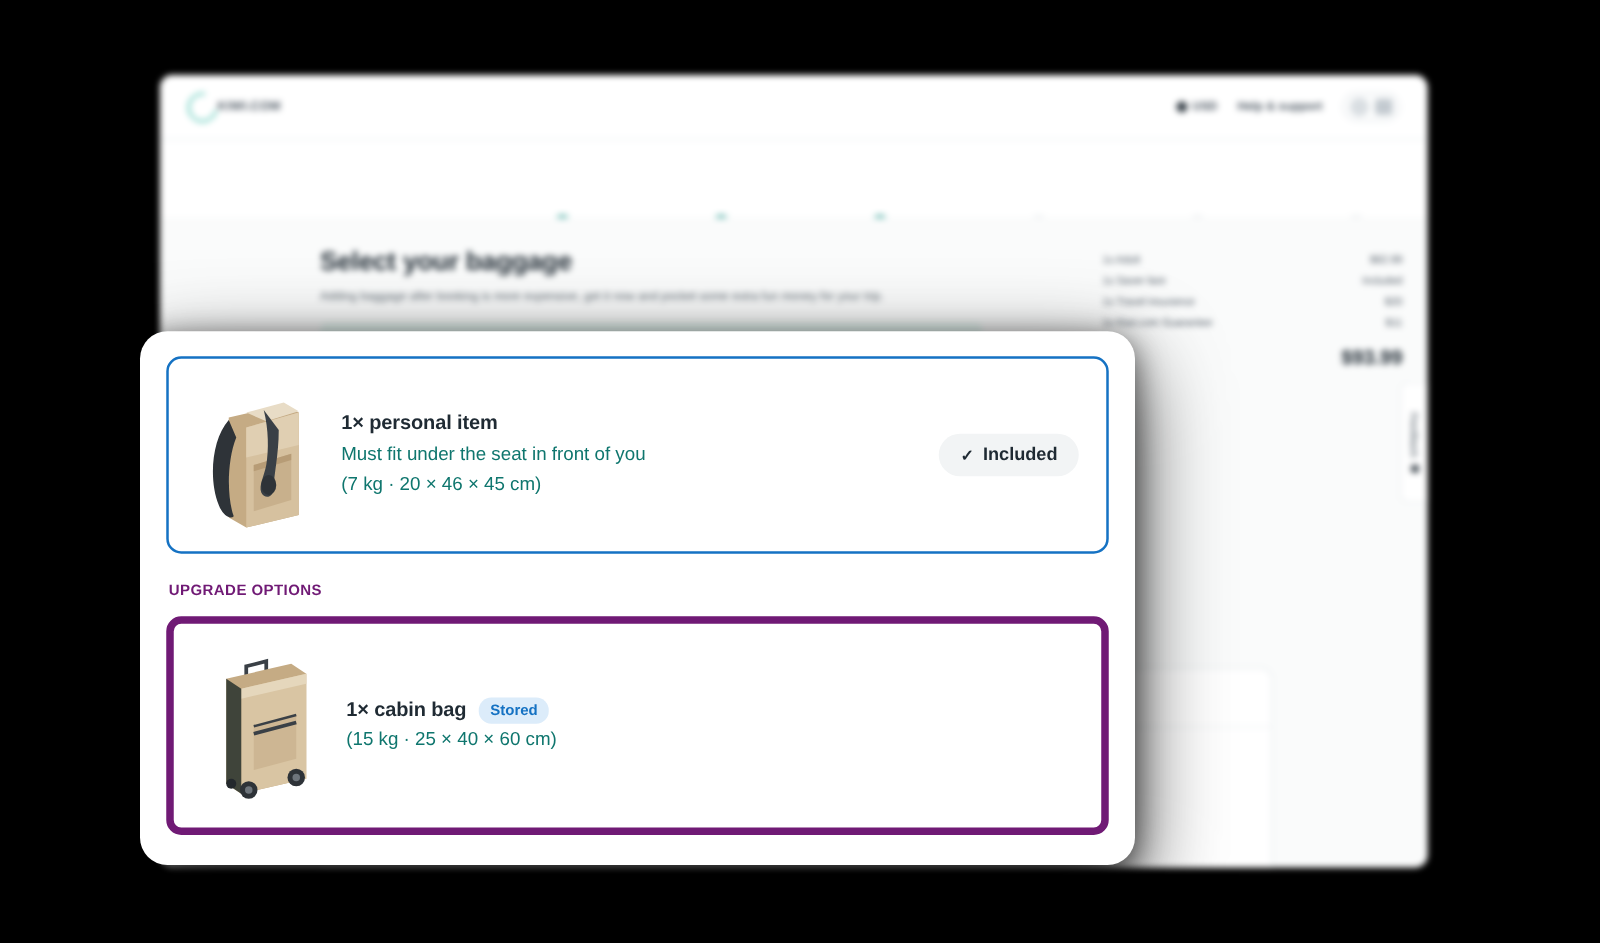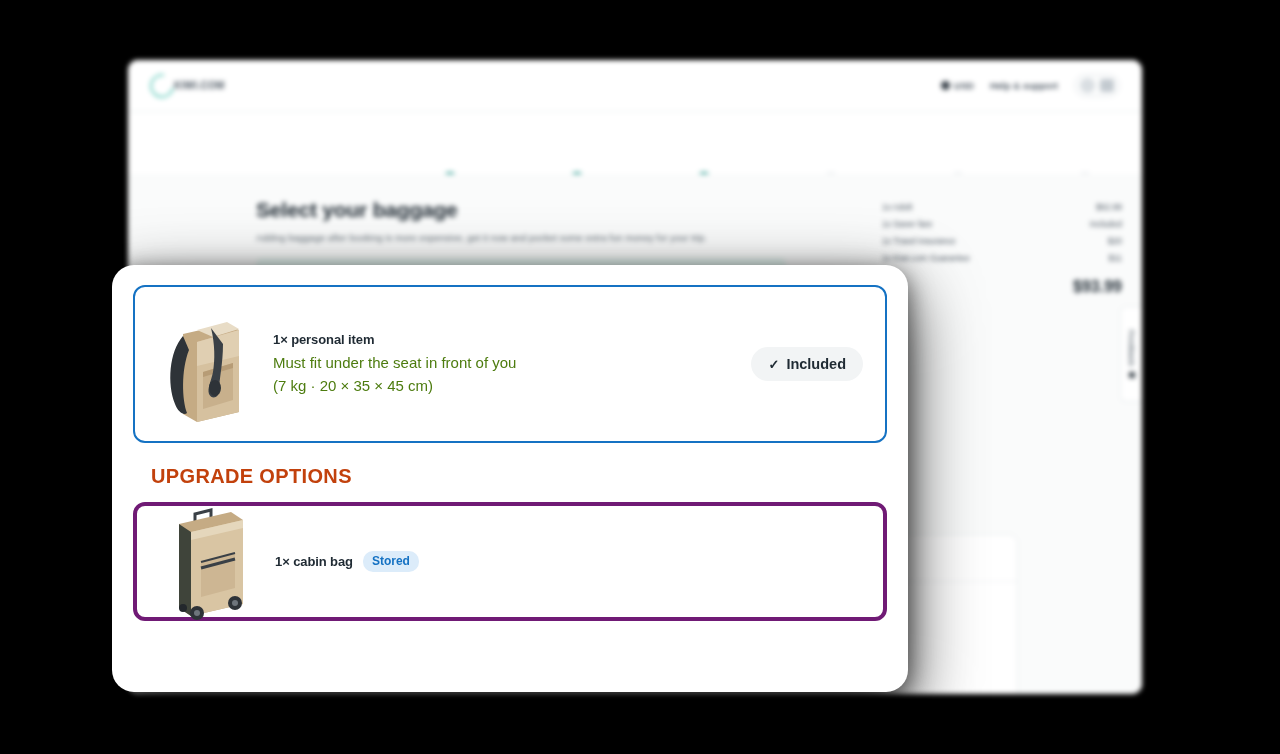--- a/index.html
+++ b/index.html
@@ -235,64 +235,64 @@
   .bag-card {
     background: #ffffff;
     border: 2px solid #1572c3;
     border-radius: 12px;
     height: 158px;
     display: flex;
     align-items: center;
     padding: 0 22px 0 18px;
   }
   .bag-card.plain {
-    border: 4px solid #701a75;
-    height: 119px;
+    border: 6px solid #701a75;
+    height: 175px;
   }
 
   .bag-thumb {
     width: 104px; height: 128px;
     flex: 0 0 104px;
     position: relative;
   }
 
   .bag-text { margin-left: 16px; flex: 1 1 auto; }
   .bag-title-row {
     display: flex; align-items: center; gap: 10px;
   }
   .bag-title {
-    font-size: 13px; font-weight: 700; color: #1f2a33;
+    font-size: 16px; font-weight: 700; color: #1f2a33;
     letter-spacing: -0.1px;
   }
   .bag-badge {
     background: #dcecfa; color: #1572c3;
     font-size: 12px; font-weight: 600;
     border-radius: 10px;
     padding: 3px 9px 4px 9px;
   }
   .bag-desc {
     margin-top: 5px;
-    font-size: 15px; color: #4d7c0f;
+    font-size: 15px; color: #0f766e;
     line-height: 1.42;
   }
 
   .included-pill {
     background: #f2f4f5;
     border-radius: 18px;
     height: 34px;
     display: flex; align-items: center; gap: 7px;
     padding: 0 17px;
     font-size: 14.5px; font-weight: 700; color: #1f2a33;
   }
   .check-ico { font-size: 13px; font-weight: 700; color: #1f2a33; }
 
   .upgrade-heading {
-    margin: 22px 0 14px 18px;
-    font-size: 20px; font-weight: 700;
-    color: #c2410c;
+    margin: 22px 0 14px 2px;
+    font-size: 12px; font-weight: 700;
+    color: #701a75;
     letter-spacing: 0.35px;
   }
 
   .add-btn {
     background: #def0ea;
     border: none;
     border-radius: 9px;
     height: 50px;
     padding: 0 28px;
     font-family: "Liberation Sans", sans-serif;
@@ -418,21 +418,21 @@
             <path d="M58 28 C62 44 62 60 60 72 C58 82 54 88 56 94 C59 100 66 98 66 90 C66 80 70 64 70 44 Z" fill="#3a4046"></path>
             <ellipse cx="62" cy="88" rx="6" ry="8" fill="#2e3338"></ellipse>
           </svg>
         </div>
 
         <div class="bag-text">
           <div class="bag-title-row">
             <span class="bag-title">1× personal item</span>
           </div>
           <div class="bag-desc">Must fit under the seat in front of you</div>
-          <div class="bag-desc" style="margin-top:2px">(7 kg · 20 × 35 × 45 cm)</div>
+          <div class="bag-desc" style="margin-top:2px">(7 kg · 20 × 46 × 45 cm)</div>
         </div>
 
         <div class="included-pill">
           <span class="check-ico">✓</span>
           <span>Included</span>
         </div>
       </div>
 
       <div class="upgrade-heading">UPGRADE OPTIONS</div>
 
@@ -453,20 +453,21 @@
             <circle cx="80" cy="105" r="3" fill="#6e757c"></circle>
             <circle cx="28" cy="110" r="4" fill="#23282c"></circle>
           </svg>
         </div>
 
         <div class="bag-text">
           <div class="bag-title-row">
             <span class="bag-title">1× cabin bag</span>
             <span class="bag-badge">Stored</span>
           </div>
+          <div class="bag-desc" style="margin-top:2px">(15 kg · 25 × 40 × 60 cm)</div>
         </div>
 
       </div>
 
     </div>
   </div>
 
 </div>
 
 </body></html>

